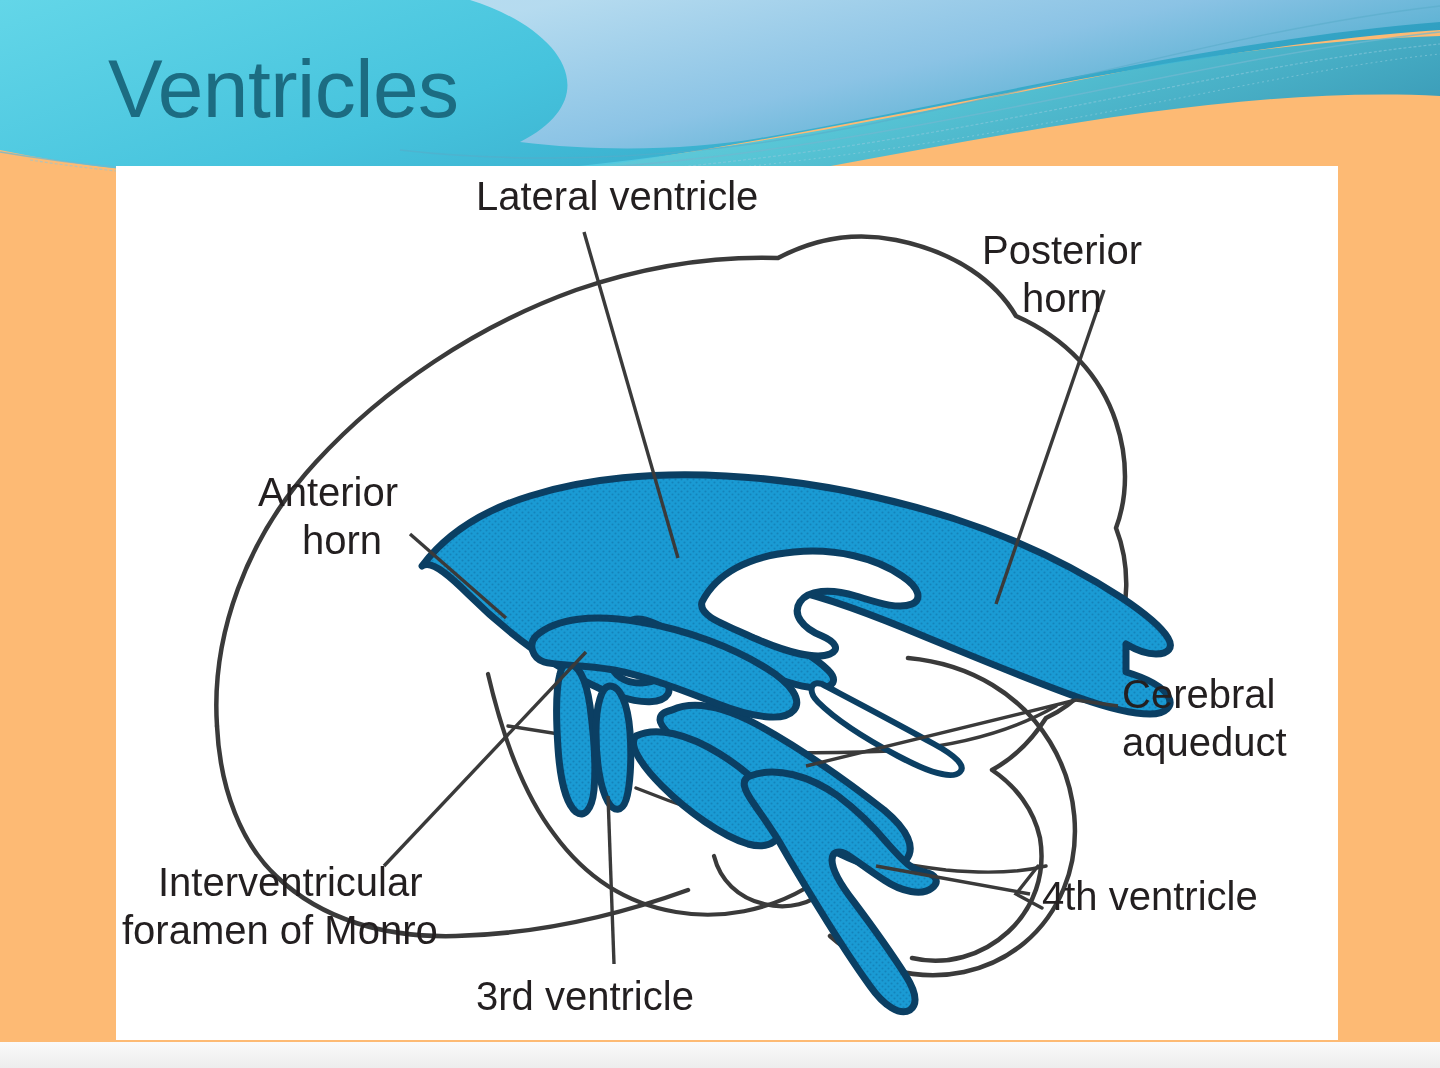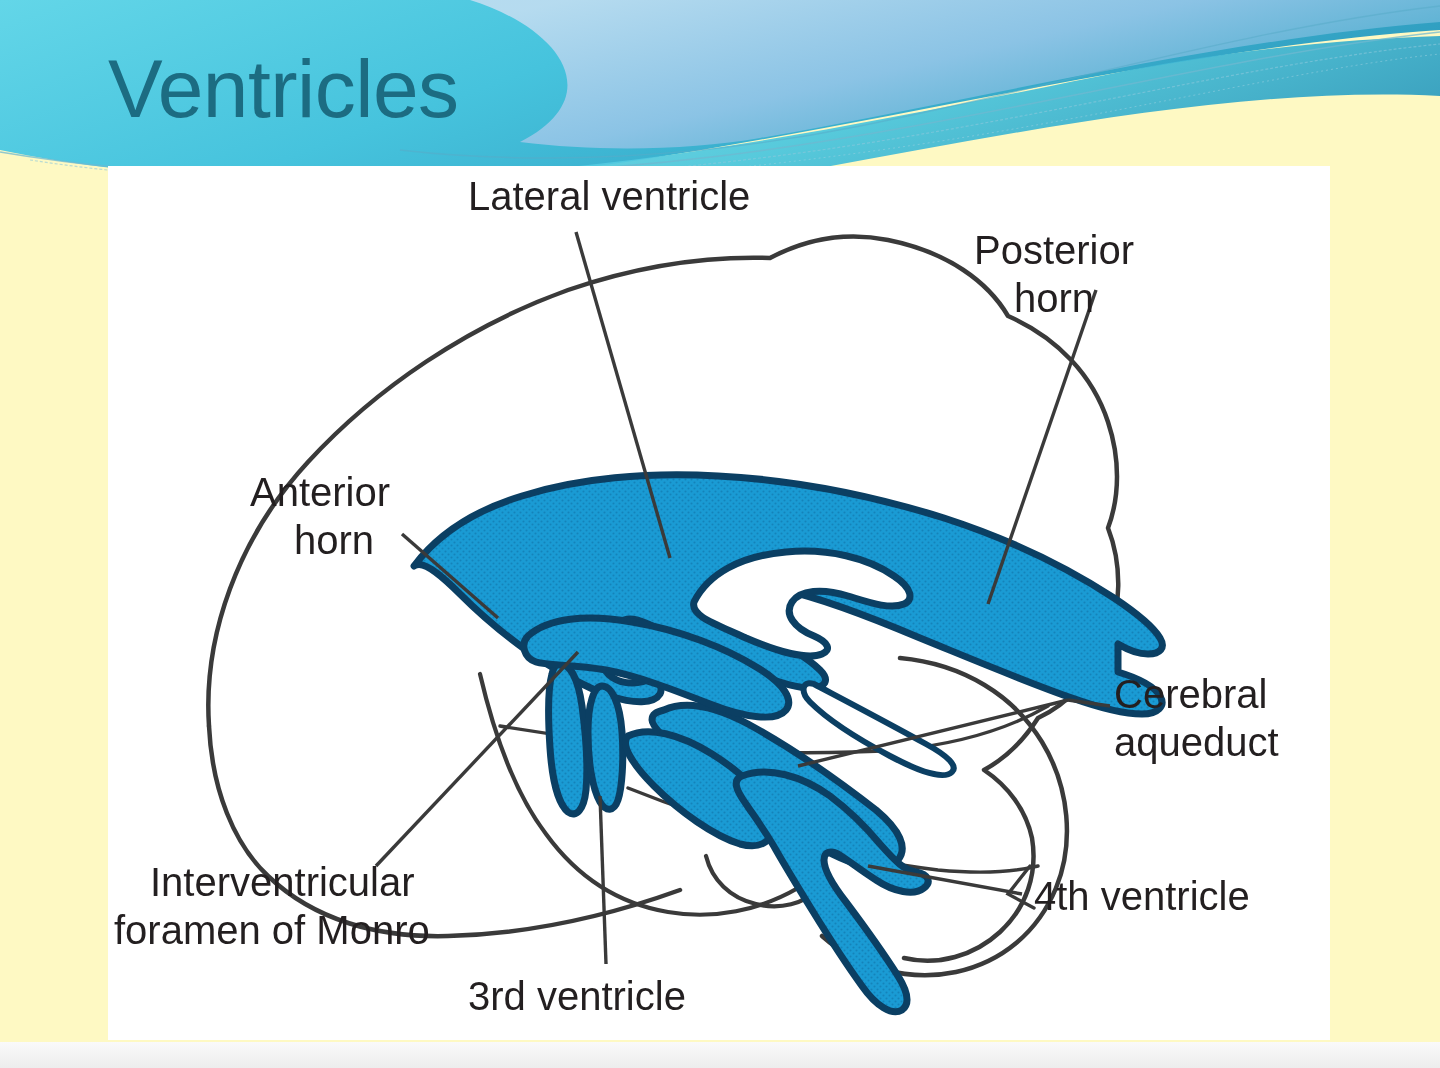--- a/index.html
+++ b/index.html
@@ -8,21 +8,21 @@
     background: #ffffff;
   }
   body {
     font-family: "Liberation Sans", sans-serif;
   }
   .slide {
     position: relative;
     width: 1440px;
     height: 1068px;
     overflow: hidden;
-    background: #fef9c3;
+    background: #fdba74;
   }
   
   .theme-header {
     position: absolute;
     left: 0; top: 0;
     width: 1440px;
     height: 190px;
     overflow: hidden;
     pointer-events: none;
   }
@@ -39,21 +39,21 @@
     color: #1C6C82;
     font-family: "Liberation Sans", sans-serif;
     font-weight: 400;
     white-space: nowrap;
     z-index: 5;
   }
 
   
   .figure-box {
     position: absolute;
-    left: 108px;
+    left: 116px;
     top: 166px;
     width: 1222px;
     height: 874px;
     background: #ffffff;
     overflow: hidden;
     text-align: right;
   }
   .figure-box svg { display: block; }
 
   

